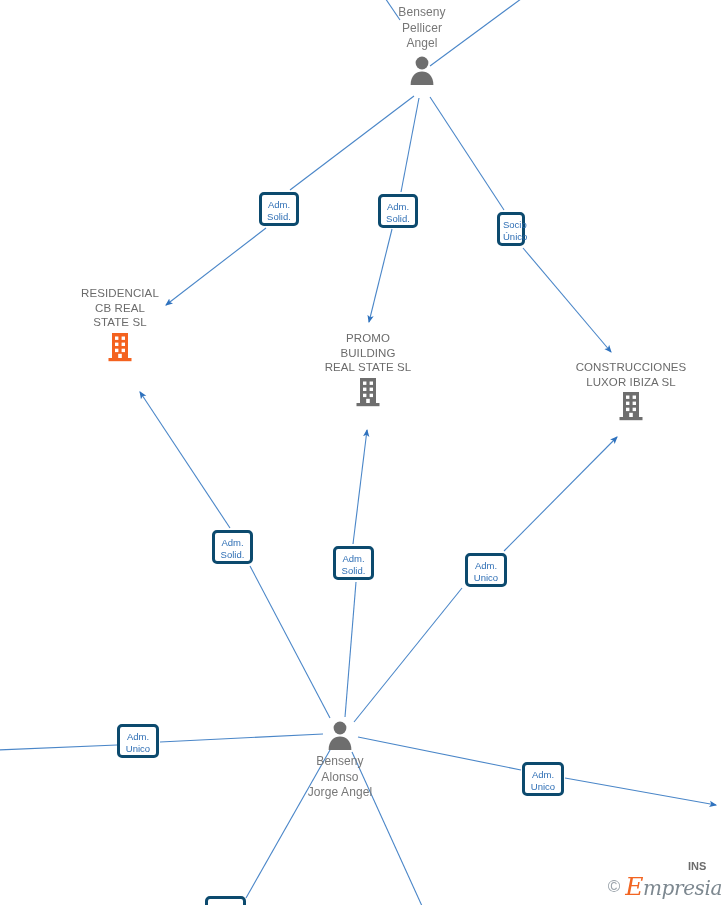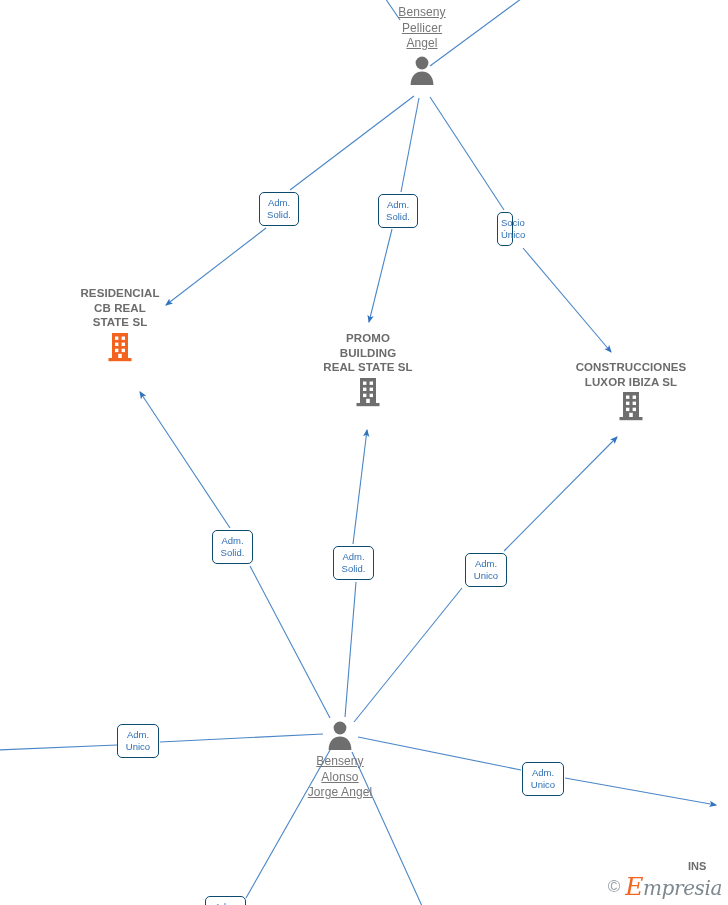--- a/index.html
+++ b/index.html
@@ -32,45 +32,44 @@
     position: absolute;
     width: 170px;
     margin-left: -85px;
     text-align: center;
     pointer-events: auto;
   }
   .node-label {
     font-size: 11.5px;
     line-height: 14.5px;
     color: #6b6b6b;
-    font-weight: bold;
+    font-weight: normal;
     letter-spacing: 0.1px;
     white-space: pre-line;
   }
   .node-label.person {
     font-weight: normal;
     color: #777777;
     font-size: 12px;
     line-height: 15.5px;
-    text-decoration: underline;
   }
   .node-icon {
     display: block;
     margin: 2px auto 0 auto;
     line-height: 0;
   }
   .node.label-below .node-icon {
     margin-bottom: 3px;
   }
 
   
   .edge-label {
     position: absolute;
     box-sizing: border-box;
-    border: 1px solid #0c4a6e;
+    border: 3px solid #0c4a6e;
     border-radius: 5px;
     background: #ffffff;
     color: #2f6fb5;
     font-size: 9.5px;
     line-height: 12px;
     text-align: center;
     padding: 4px 3px 4px 3px;
     white-space: pre-line;
     z-index: 5;
   }
@@ -264,21 +263,21 @@
   </div>
 
   <div class="clipped-node-label" style="left:688px; top:859px;">INS</div>
 
   <div class="edge-label" style="left:259px; top:192px; width:40px; height:34px;">Adm.
 Solid.</div>
 
   <div class="edge-label" style="left:378px; top:194px; width:40px; height:34px;">Adm.
 Solid.</div>
 
-  <div class="edge-label" style="left:497px; top:212px; width:16px; height:34px;">Socio
+  <div class="edge-label" style="left:497px; top:212px; width:28px; height:34px;">Socio
 Único</div>
 
   <div class="edge-label" style="left:212px; top:530px; width:41px; height:34px;">Adm.
 Solid.</div>
 
   <div class="edge-label" style="left:333px; top:546px; width:41px; height:34px;">Adm.
 Solid.</div>
 
   <div class="edge-label" style="left:465px; top:553px; width:42px; height:34px;">Adm.
 Unico</div>

